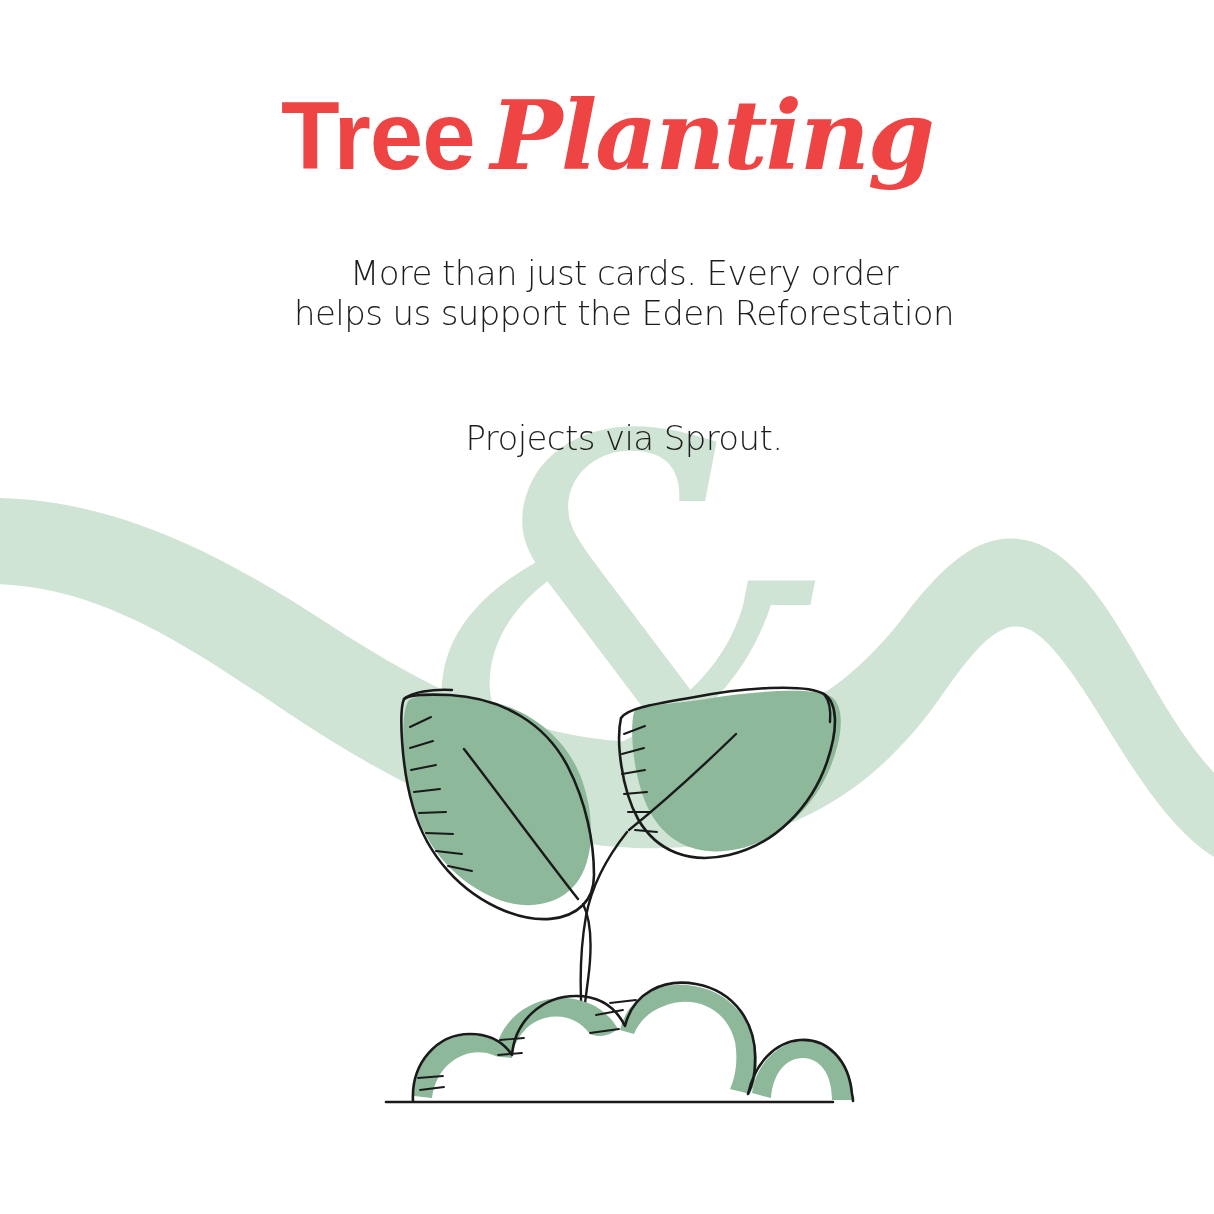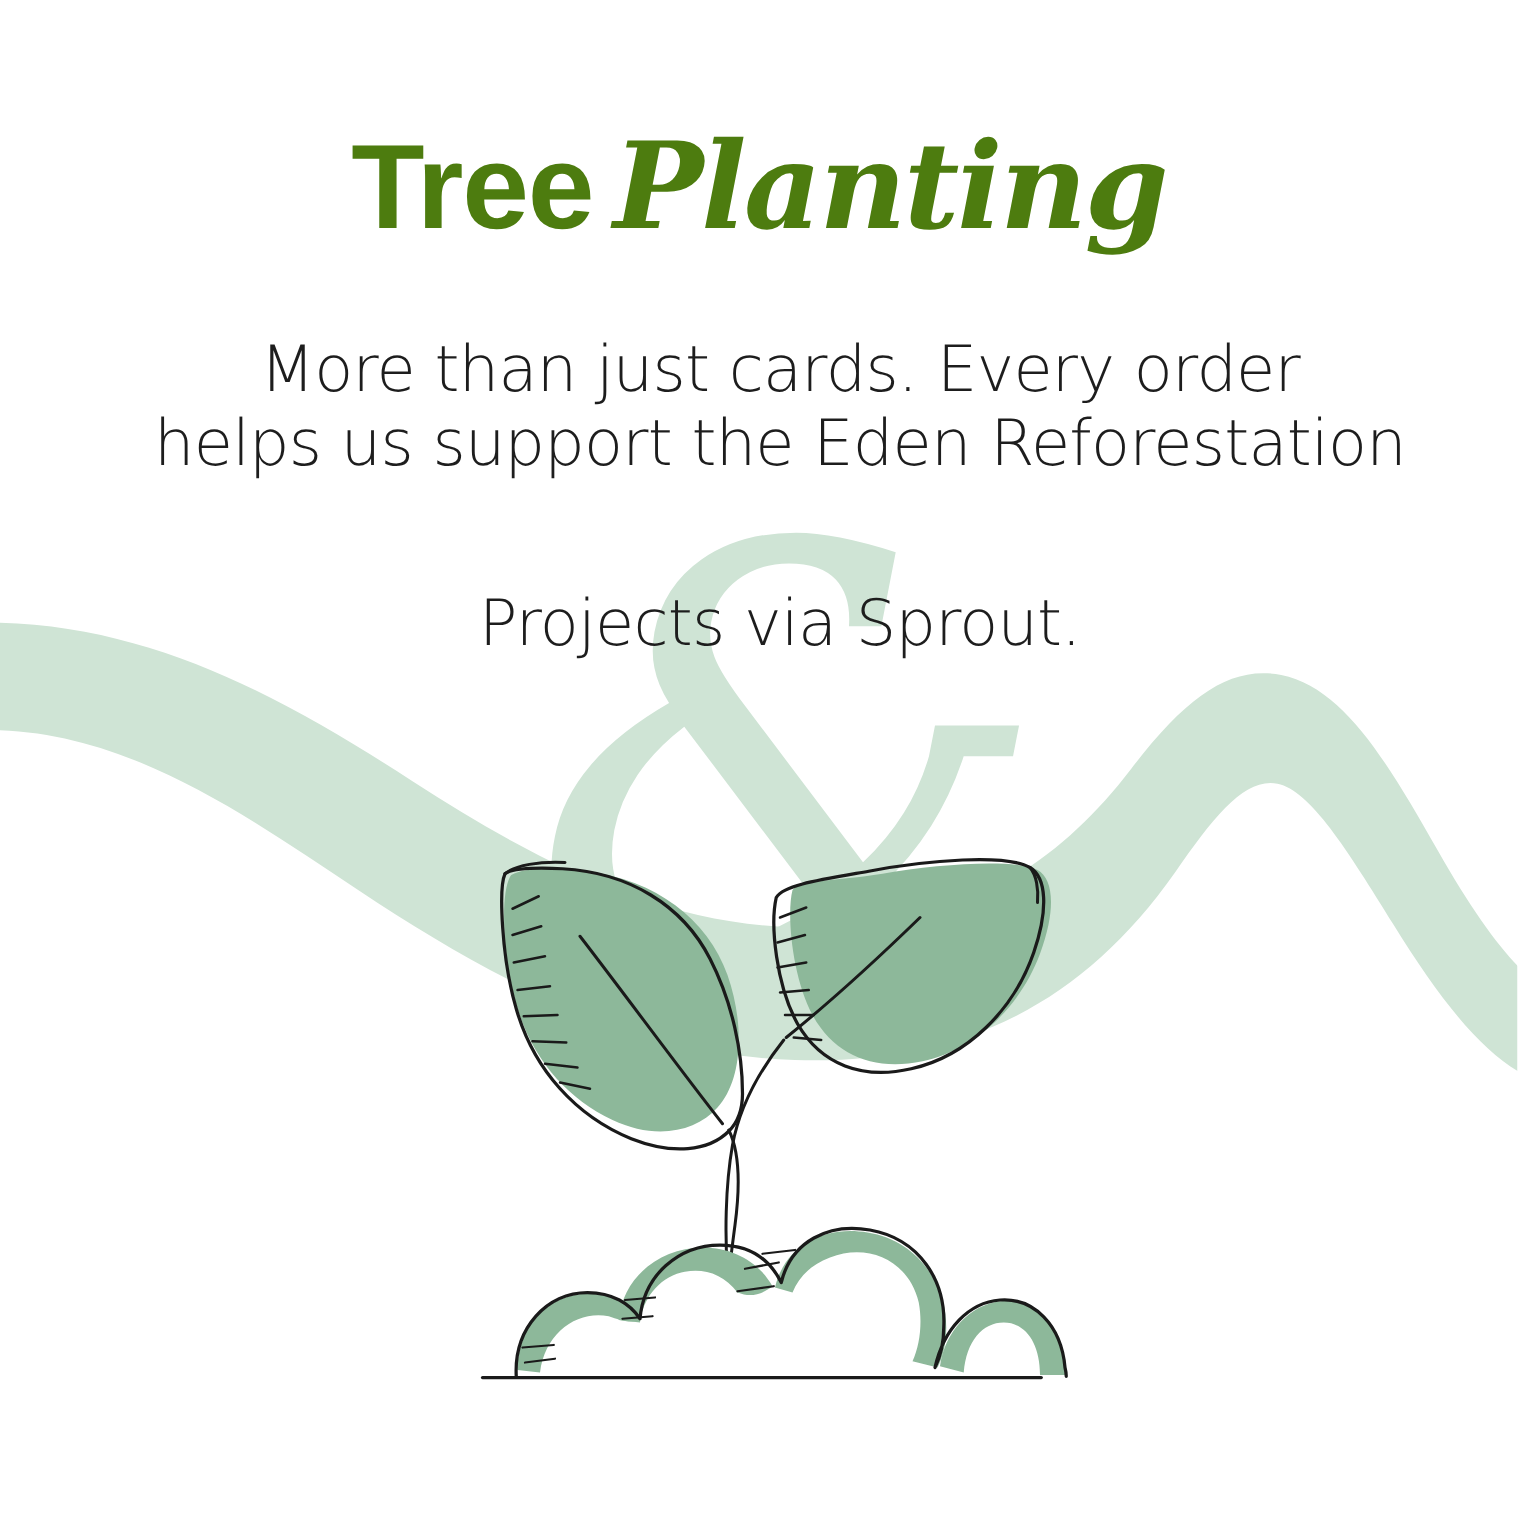--- a/index.html
+++ b/index.html
@@ -32,25 +32,25 @@
   .text-block {
     position: absolute;
     left: 0;
     top: 0;
     width: 1214px;
     text-align: center;
     z-index: 5;
   }
 
   .headline {
-    margin: 16px;
+    margin: 3px;
     padding-top: 82px;
     font-size: 96px;
     line-height: 1.06;
-    color: #4d7c0f;
+    color: #ef4444;
     white-space: nowrap;
     letter-spacing: -0.5px;
   }
   .headline .hl-bold {
     font-family: "Liberation Sans", sans-serif;
     font-weight: 700;
     font-stretch: condensed;
     letter-spacing: -1px;
   }
   .headline .hl-italic {
@@ -58,21 +58,21 @@
     font-style: italic;
     font-weight: 700;
     letter-spacing: -2px;
     margin-left: 16px;
   }
 
   .subline {
     margin: 0;
     font-family: "DejaVu Sans", "Liberation Sans", sans-serif;
     font-weight: 300;
-    font-size: 51px;
+    font-size: 34px;
     color: #1d1d1d;
     letter-spacing: -0.6px;
     white-space: nowrap;
     padding-left: 34px;
   }
   .subline.l1 { margin-top: 66px; }
   .subline.l2 { }
   .subline.l3 { margin-top: 85px; }
 
   

